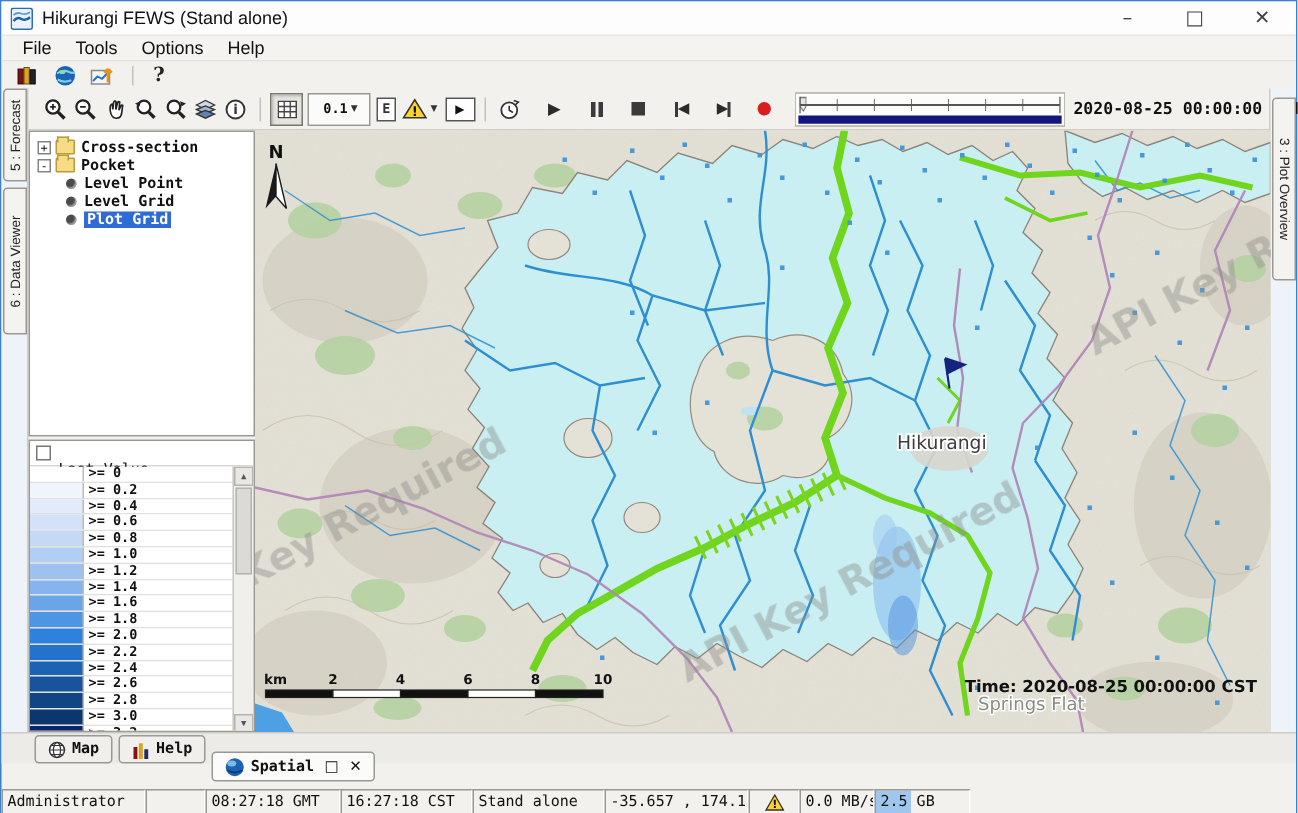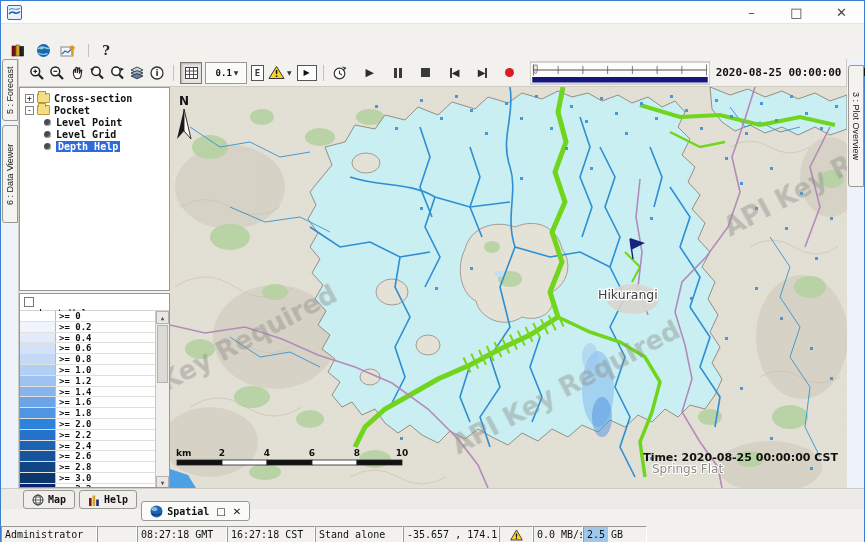--- a/index.html
+++ b/index.html
@@ -98,27 +98,34 @@
 <body>
 
 <div class="window">
 
   <div class="titlebar">
     <svg class="app-icon" viewBox="0 0 15 15">
       <rect x="0.5" y="0.5" width="14" height="14" rx="1.5" fill="#eaf3fc" stroke="#2a6fb8"></rect>
       <path d="M2 9 q2.5-3 5-1.5 q3 1.8 6-1" fill="none" stroke="#1d5fae" stroke-width="1.6"></path>
       <path d="M2 5 q2.5-2 5-1 q3 1.2 6-0.8" fill="none" stroke="#5a9bd4" stroke-width="1.2"></path>
     </svg>
+    <span class="title-text">Hikurangi FEWS  (Stand alone)</span>
     <div class="win-btns">
       <div class="win-btn">–</div>
       <div class="win-btn">□</div>
       <div class="win-btn">✕</div>
     </div>
   </div>
 
+  <div class="menubar">
+    <span class="menu-item">File</span>
+    <span class="menu-item">Tools</span>
+    <span class="menu-item">Options</span>
+    <span class="menu-item">Help</span>
+  </div>
 
   <div class="toolbar1">
     <div class="tb1-btn">
       <svg width="16" height="15" viewBox="0 0 16 15">
         <rect x="2" y="3" width="3.5" height="10" fill="#7a1414" stroke="#310808" stroke-width="0.6"></rect>
         <rect x="6" y="2" width="3.5" height="11" fill="#d9a520" stroke="#5e4409" stroke-width="0.6"></rect>
         <rect x="10" y="3.5" width="3.5" height="9.5" fill="#22222a" stroke="#000" stroke-width="0.6"></rect>
       </svg>
     </div>
     <div class="tb1-btn">
@@ -288,21 +295,21 @@
     <div class="tree-row tree-child">
       <span class="bullet"></span>
       <span>Level Point</span>
     </div>
     <div class="tree-row tree-child">
       <span class="bullet"></span>
       <span>Level Grid</span>
     </div>
     <div class="tree-row tree-child">
       <span class="bullet"></span>
-      <span class="tree-sel">Depth Help</span>
+      <span class="tree-sel">Plot Grid</span>
     </div>
   </div>
 
   <div class="legend-panel">
     <div class="legend-head">
       <span class="cbx"></span>
       <span class="legend-title">Last Value</span>
     </div>
     <div class="legend-body">
       <div class="legend-rows" id="legend-rows">

